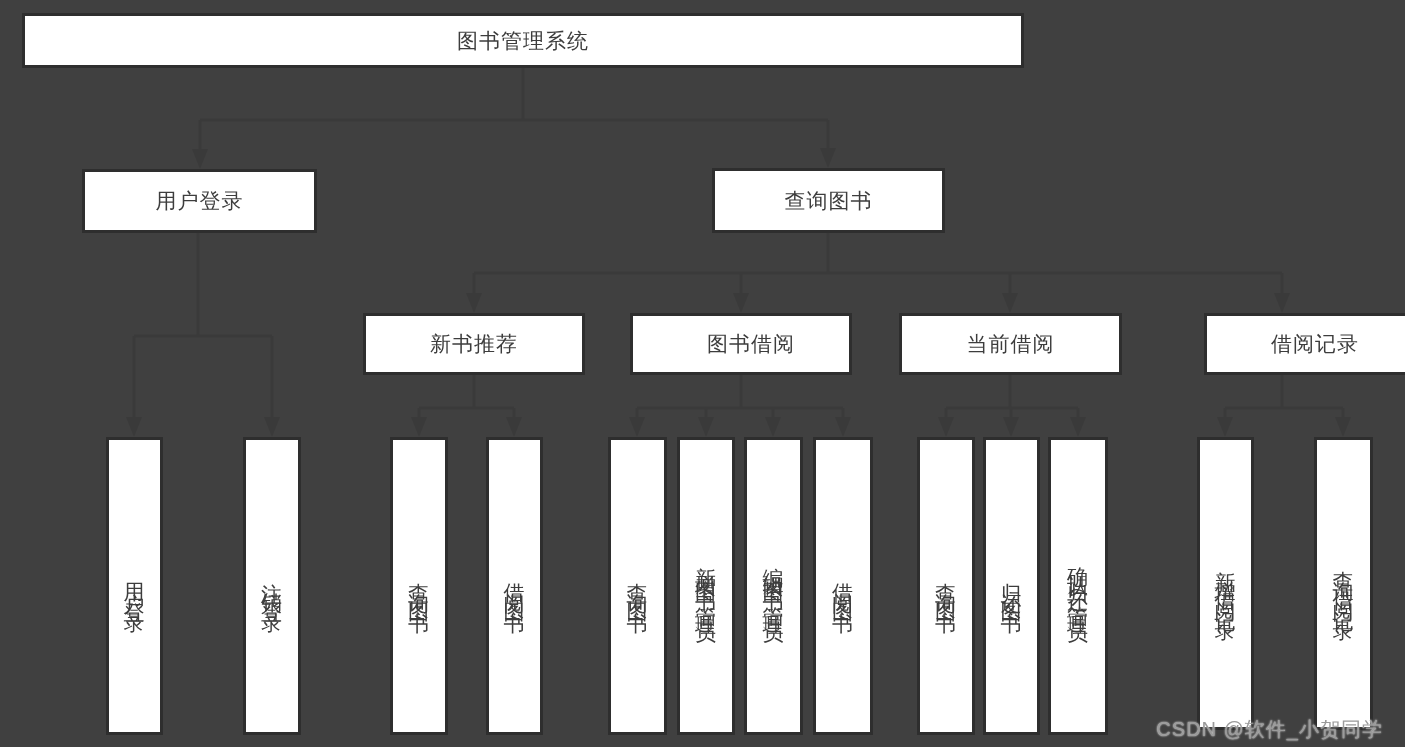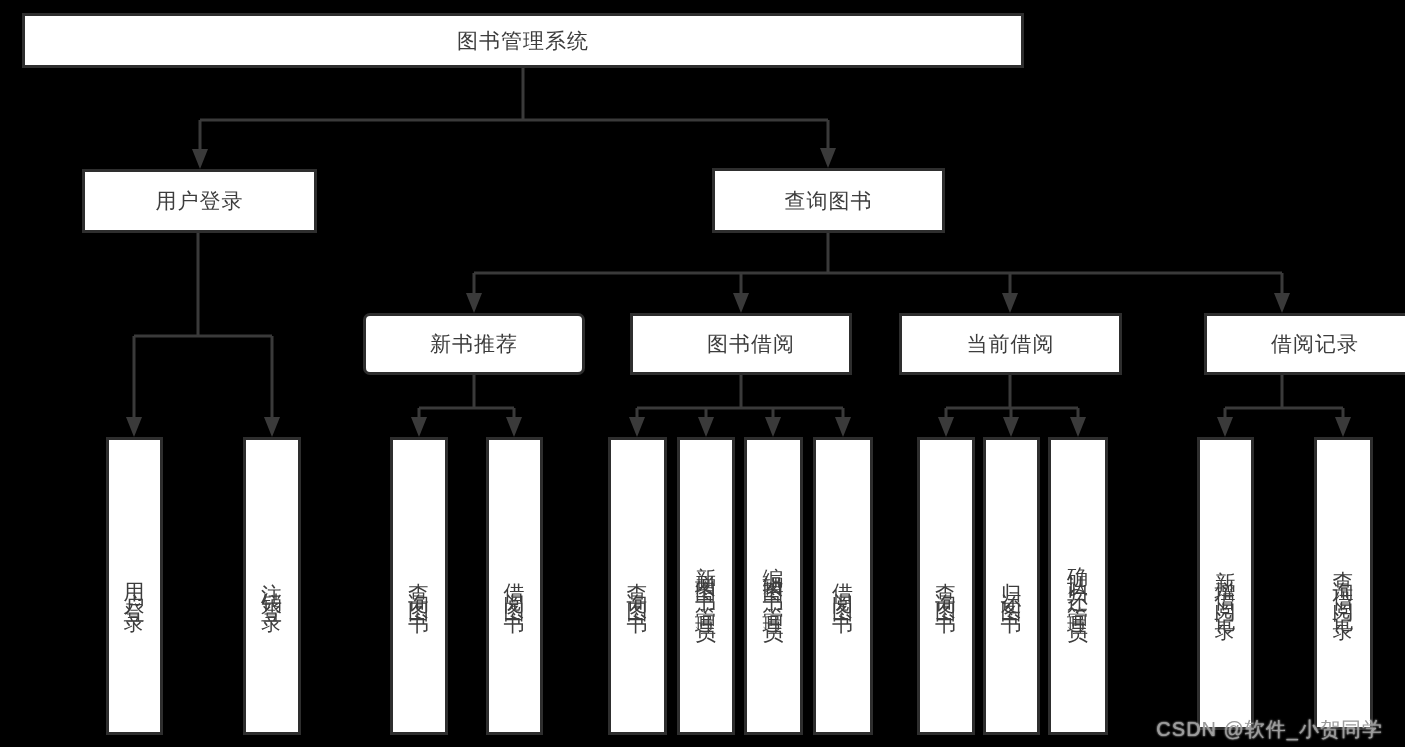--- a/index.html
+++ b/index.html
@@ -4,21 +4,21 @@
 <style>
   html, body {
     margin: 0;
     padding: 0;
     background: #ffffff;
   }
   #stage {
     position: relative;
     width: 1405px;
     height: 747px;
-    background: #000000;
+    background: #404040;
     font-family: "Liberation Sans", "DejaVu Sans", sans-serif;
     overflow: hidden;
   }
   #wires {
     position: absolute;
     left: 0;
     top: 0;
     width: 1405px;
     height: 747px;
   }
@@ -41,21 +41,21 @@
     line-height: 1;
     white-space: nowrap;
   }
   .node .vlabel.tight {
     letter-spacing: 8px;
   }
   
   #box-root        { left: 22px;   top: 13px;  width: 1002px; height: 55px; }
   #box-user-login  { left: 82px;   top: 169px; width: 235px;  height: 64px; }
   #box-book-mgmt   { left: 712px;  top: 168px; width: 233px;  height: 65px; }
-  #box-new-book    { left: 363px;  top: 313px; width: 222px;  height: 62px; border-radius: 7px; }
+  #box-new-book    { left: 363px;  top: 313px; width: 222px;  height: 62px; }
   #box-borrow      { left: 630px;  top: 313px; width: 222px;  height: 62px; padding-left: 20px; }
   #box-current     { left: 899px;  top: 313px; width: 223px;  height: 62px; text-align: right; }
   #box-record      { left: 1171px; top: 313px; width: 222px;  height: 62px; margin-left: 33px; }
   
   .leaf { top: 437px; height: 298px; }
   #leaf-user-login { left: 106px;  width: 57px; }
   #leaf-logout     { left: 243px;  width: 58px; }
   #leaf-nb-query   { left: 390px;  width: 58px; }
   #leaf-nb-borrow  { left: 486px;  width: 57px; }
   #leaf-bb-query   { left: 608px;  width: 59px; }

